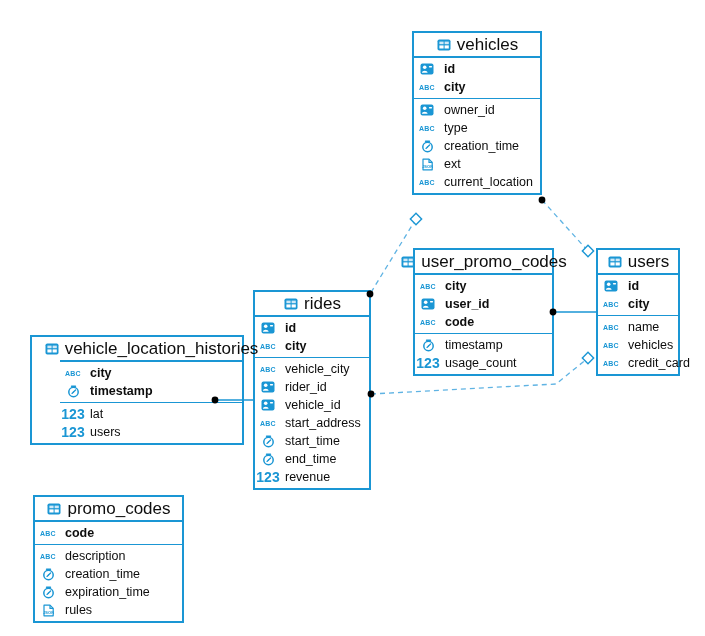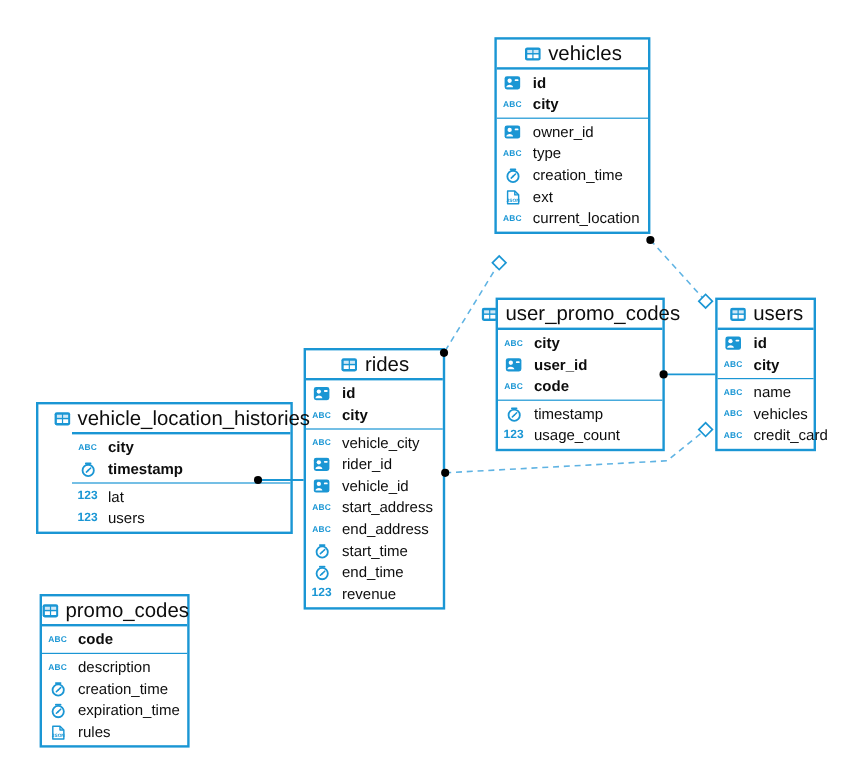--- a/index.html
+++ b/index.html
@@ -26,21 +26,21 @@
   }
   .section{padding:2px 0;}
   .section.fields{border-top:1px solid var(--blue);}
   .row{
     height:18px;display:flex;align-items:center;gap:9px;padding:0 5px;
     font-size:12.5px;color:var(--text);white-space:nowrap;
   }
   .section.keys .fname{font-weight:bold;}
   .cicon{width:16px;flex:0 0 16px;display:flex;align-items:center;justify-content:center;}
   .tk{color:var(--blue);font-weight:bold;font-size:7px;letter-spacing:.2px;line-height:1;}
-  .tk.n{font-size:10px;letter-spacing:0;}
+  .tk.n{font-size:14px;letter-spacing:0;}
   .fname{line-height:18px;}
 </style>
 </head>
 <body>
 
 <div id="diagram">
   <div id="tables-layer">
       <div class="table" style="left: 412px; top: 31px; width: 130px;">
         <div class="thead">
           <span class="cicon">
@@ -293,26 +293,20 @@
             <span class="fname">vehicle_id</span>
           </div>
           <div class="row">
             <span class="cicon">
               <span class="tk">ABC</span>
             </span>
             <span class="fname">start_address</span>
           </div>
           <div class="row">
             <span class="cicon">
-              <span class="tk">ABC</span>
-            </span>
-            <span class="fname">end_address</span>
-          </div>
-          <div class="row">
-            <span class="cicon">
               <svg width="13" height="13" viewBox="0 0 13 13">
                 <circle cx="6.5" cy="7" r="4.7" fill="#ffffff" stroke="#1a96d4" stroke-width="1.5"></circle>
                 <line x1="6.5" y1="7" x2="8.6" y2="5" stroke="#1a96d4" stroke-width="1.3" stroke-linecap="round"></line>
                 <line x1="6.5" y1="7" x2="5" y2="8.4" stroke="#1a96d4" stroke-width="1.3" stroke-linecap="round"></line>
                 <line x1="4.5" y1="1.2" x2="8.5" y2="1.2" stroke="#1a96d4" stroke-width="1.4" stroke-linecap="round"></line>
               </svg>
             </span>
             <span class="fname">start_time</span>
           </div>
           <div class="row">
@@ -374,21 +368,21 @@
             <span class="fname">lat</span>
           </div>
           <div class="row">
             <span class="cicon">
               <span class="tk n">123</span>
             </span>
             <span class="fname">users</span>
           </div>
         </div>
       </div>
-      <div class="table" style="left: 33px; top: 495px; width: 125px;">
+      <div class="table" style="left: 33px; top: 495px; width: 151px;">
         <div class="thead">
           <span class="cicon">
             <svg width="14" height="12" viewBox="0 0 14 12">
               <rect x="0.5" y="0.5" width="13" height="11" rx="1.8" fill="#1a96d4"></rect>
               <rect x="2.4" y="2.6" width="4.2" height="2.6" fill="#cfe8f7"></rect>
               <rect x="7.6" y="2.6" width="4.2" height="2.6" fill="#cfe8f7"></rect>
               <rect x="2.4" y="6.4" width="4.2" height="3.1" fill="#ffffff"></rect>
               <rect x="7.6" y="6.4" width="4.2" height="3.1" fill="#ffffff"></rect>
             </svg>
           </span>

